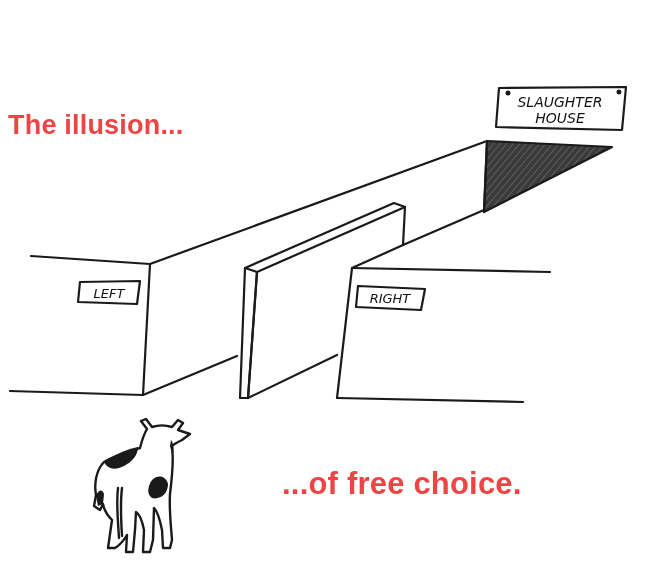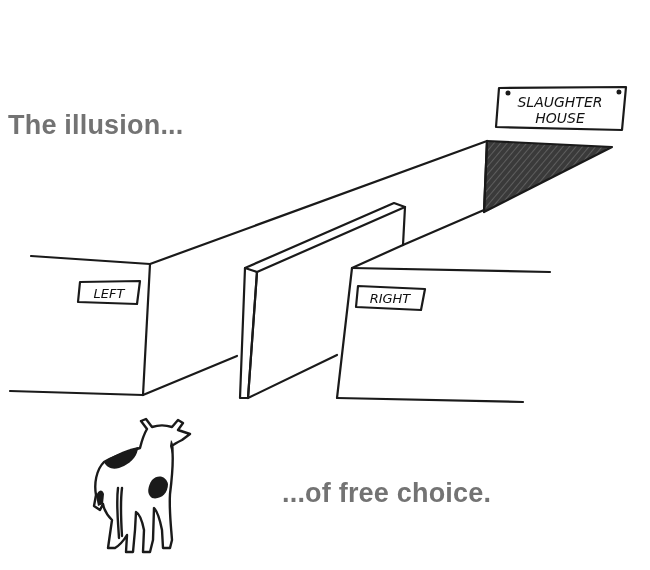--- a/index.html
+++ b/index.html
@@ -1,26 +1,26 @@
 <!DOCTYPE html>
 <html><head>
 <meta charset="utf-8">
 <style>
   html, body { margin: 0; padding: 0; background: #ffffff; }
   body { width: 650px; height: 570px; position: relative; overflow: hidden; }
   .caption {
     position: absolute;
     font-family: "Liberation Sans", sans-serif;
     font-weight: bold;
-    color: #737373;
+    color: #ef4444;
     white-space: nowrap;
     letter-spacing: 0.2px;
   }
   .caption-top { left: 8px; top: 110px; font-size: 27px; }
-  .caption-bottom { left: 282px; top: 478px; font-size: 27px; }
+  .caption-bottom { left: 282px; top: 466px; font-size: 31px; }
   svg.scene { position: absolute; left: 0; top: 0; }
   .sign-text {
     font-family: "DejaVu Sans", sans-serif;
     font-style: italic;
     fill: #111;
   }
 </style>
 </head>
 <body>
 

